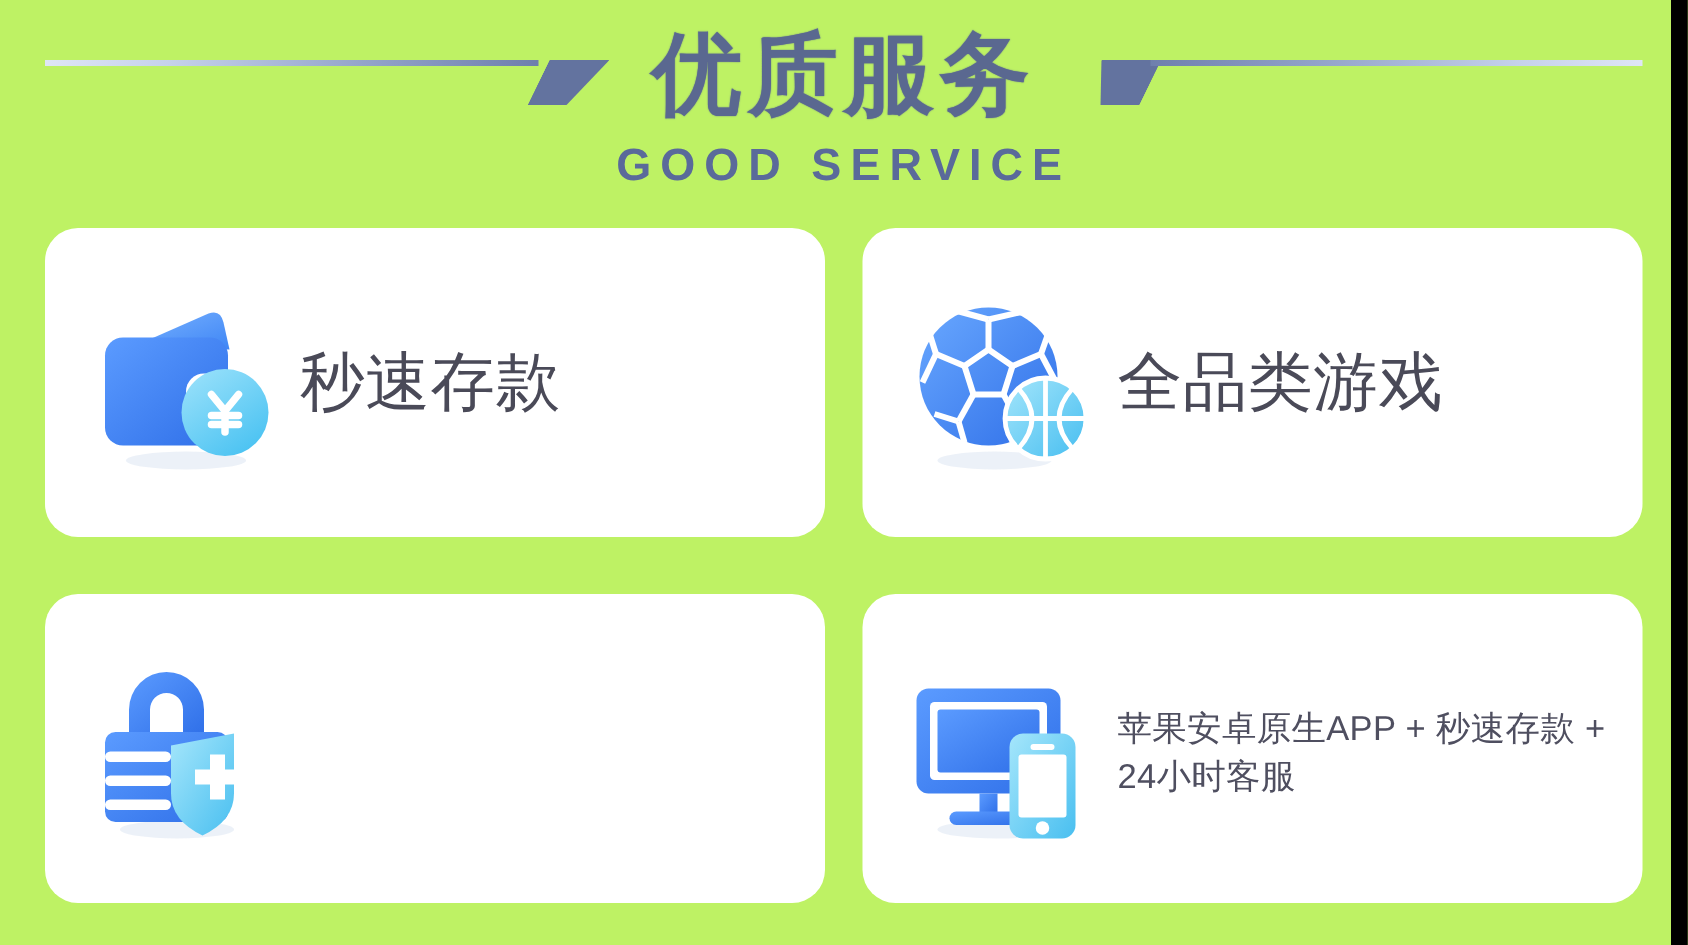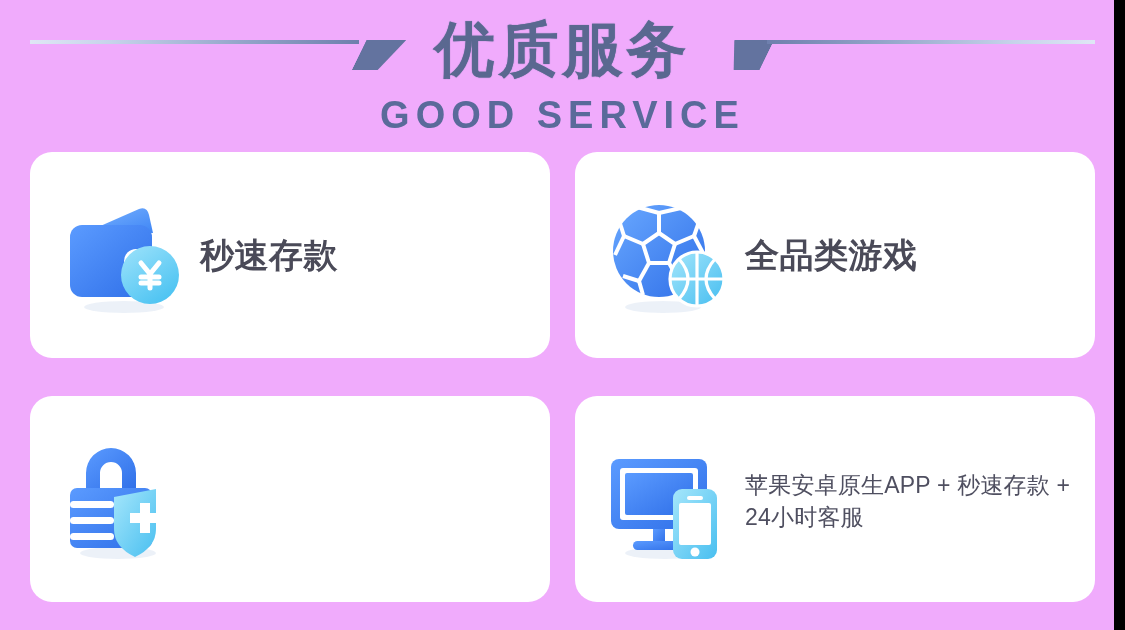--- a/index.html
+++ b/index.html
@@ -2,21 +2,21 @@
 <html><head>
 <meta charset="utf-8">
 <style>
   * { box-sizing: border-box; margin: 0; padding: 0; }
   html, body {
     width: 1125px; height: 630px;
     background: #000000;
     font-family: "Liberation Sans", "DejaVu Sans", sans-serif;
     overflow: hidden;
   }
-  .page { position: relative; width: 1114px; height: 630px; background:#f0abfc; }
+  .page { position: relative; width: 1114px; height: 630px; background:#bef264; }
 
   
   .header {
     position: absolute; left: 0; top: 0; width: 1125px; height: 146px;
   }
   .header-rule-row {
     position: absolute; left: 0; top: 0; width: 1125px; height: 100px;
     display: flex; align-items: center; justify-content: center;
   }
   .rule-left, .rule-right {
@@ -47,21 +47,21 @@
     display:flex; flex-direction:column; align-items:center;
   }
   .title-cn {
     font-size: 60px; font-weight: 700; color: #5a6890;
     letter-spacing: 4px; line-height: 1.02; white-space: nowrap;
     text-shadow: 0 0 1px #5a6890;
   }
   .title-en {
     position: absolute; left: 0; right: 0; top: 96px;
     text-align: center;
-    font-size: 38px; font-weight: 700; color: #5a6a9a;
+    font-size: 30px; font-weight: 700; color: #5a6a9a;
     letter-spacing: 6px; line-height: 1;
   }
 
   
   .grid {
     position: absolute; left: 30px; top: 152px;
     width: 1065px; height: 450px;
     display: grid;
     grid-template-columns: 520px 520px;
     grid-template-rows: 206px 206px;
@@ -73,21 +73,21 @@
     display: flex; align-items: center;
     padding: 0 18px 0 26px;
     overflow: hidden;
   }
   .card-icon {
     flex: 0 0 auto; width: 132px; height: 132px;
     position: relative; margin-right: 12px;
   }
   .card-text { flex: 1 1 auto; min-width: 0; }
   .card-title {
-    font-size: 34px; font-weight: 700; color: #4a4a58;
+    font-size: 43px; font-weight: 400; color: #4a4a58;
     line-height: 1.18; letter-spacing: 0.5px; white-space: nowrap;
   }
   .card-desc {
     margin-top: 6px;
     font-size: 23px; font-weight: 400; color: #4f4f60;
     line-height: 1.38; letter-spacing: 0.2px;
   }
   .card-desc.wide { max-width: 340px; }
   .icon-svg { width: 132px; height: 132px; display:block; }
 </style>

